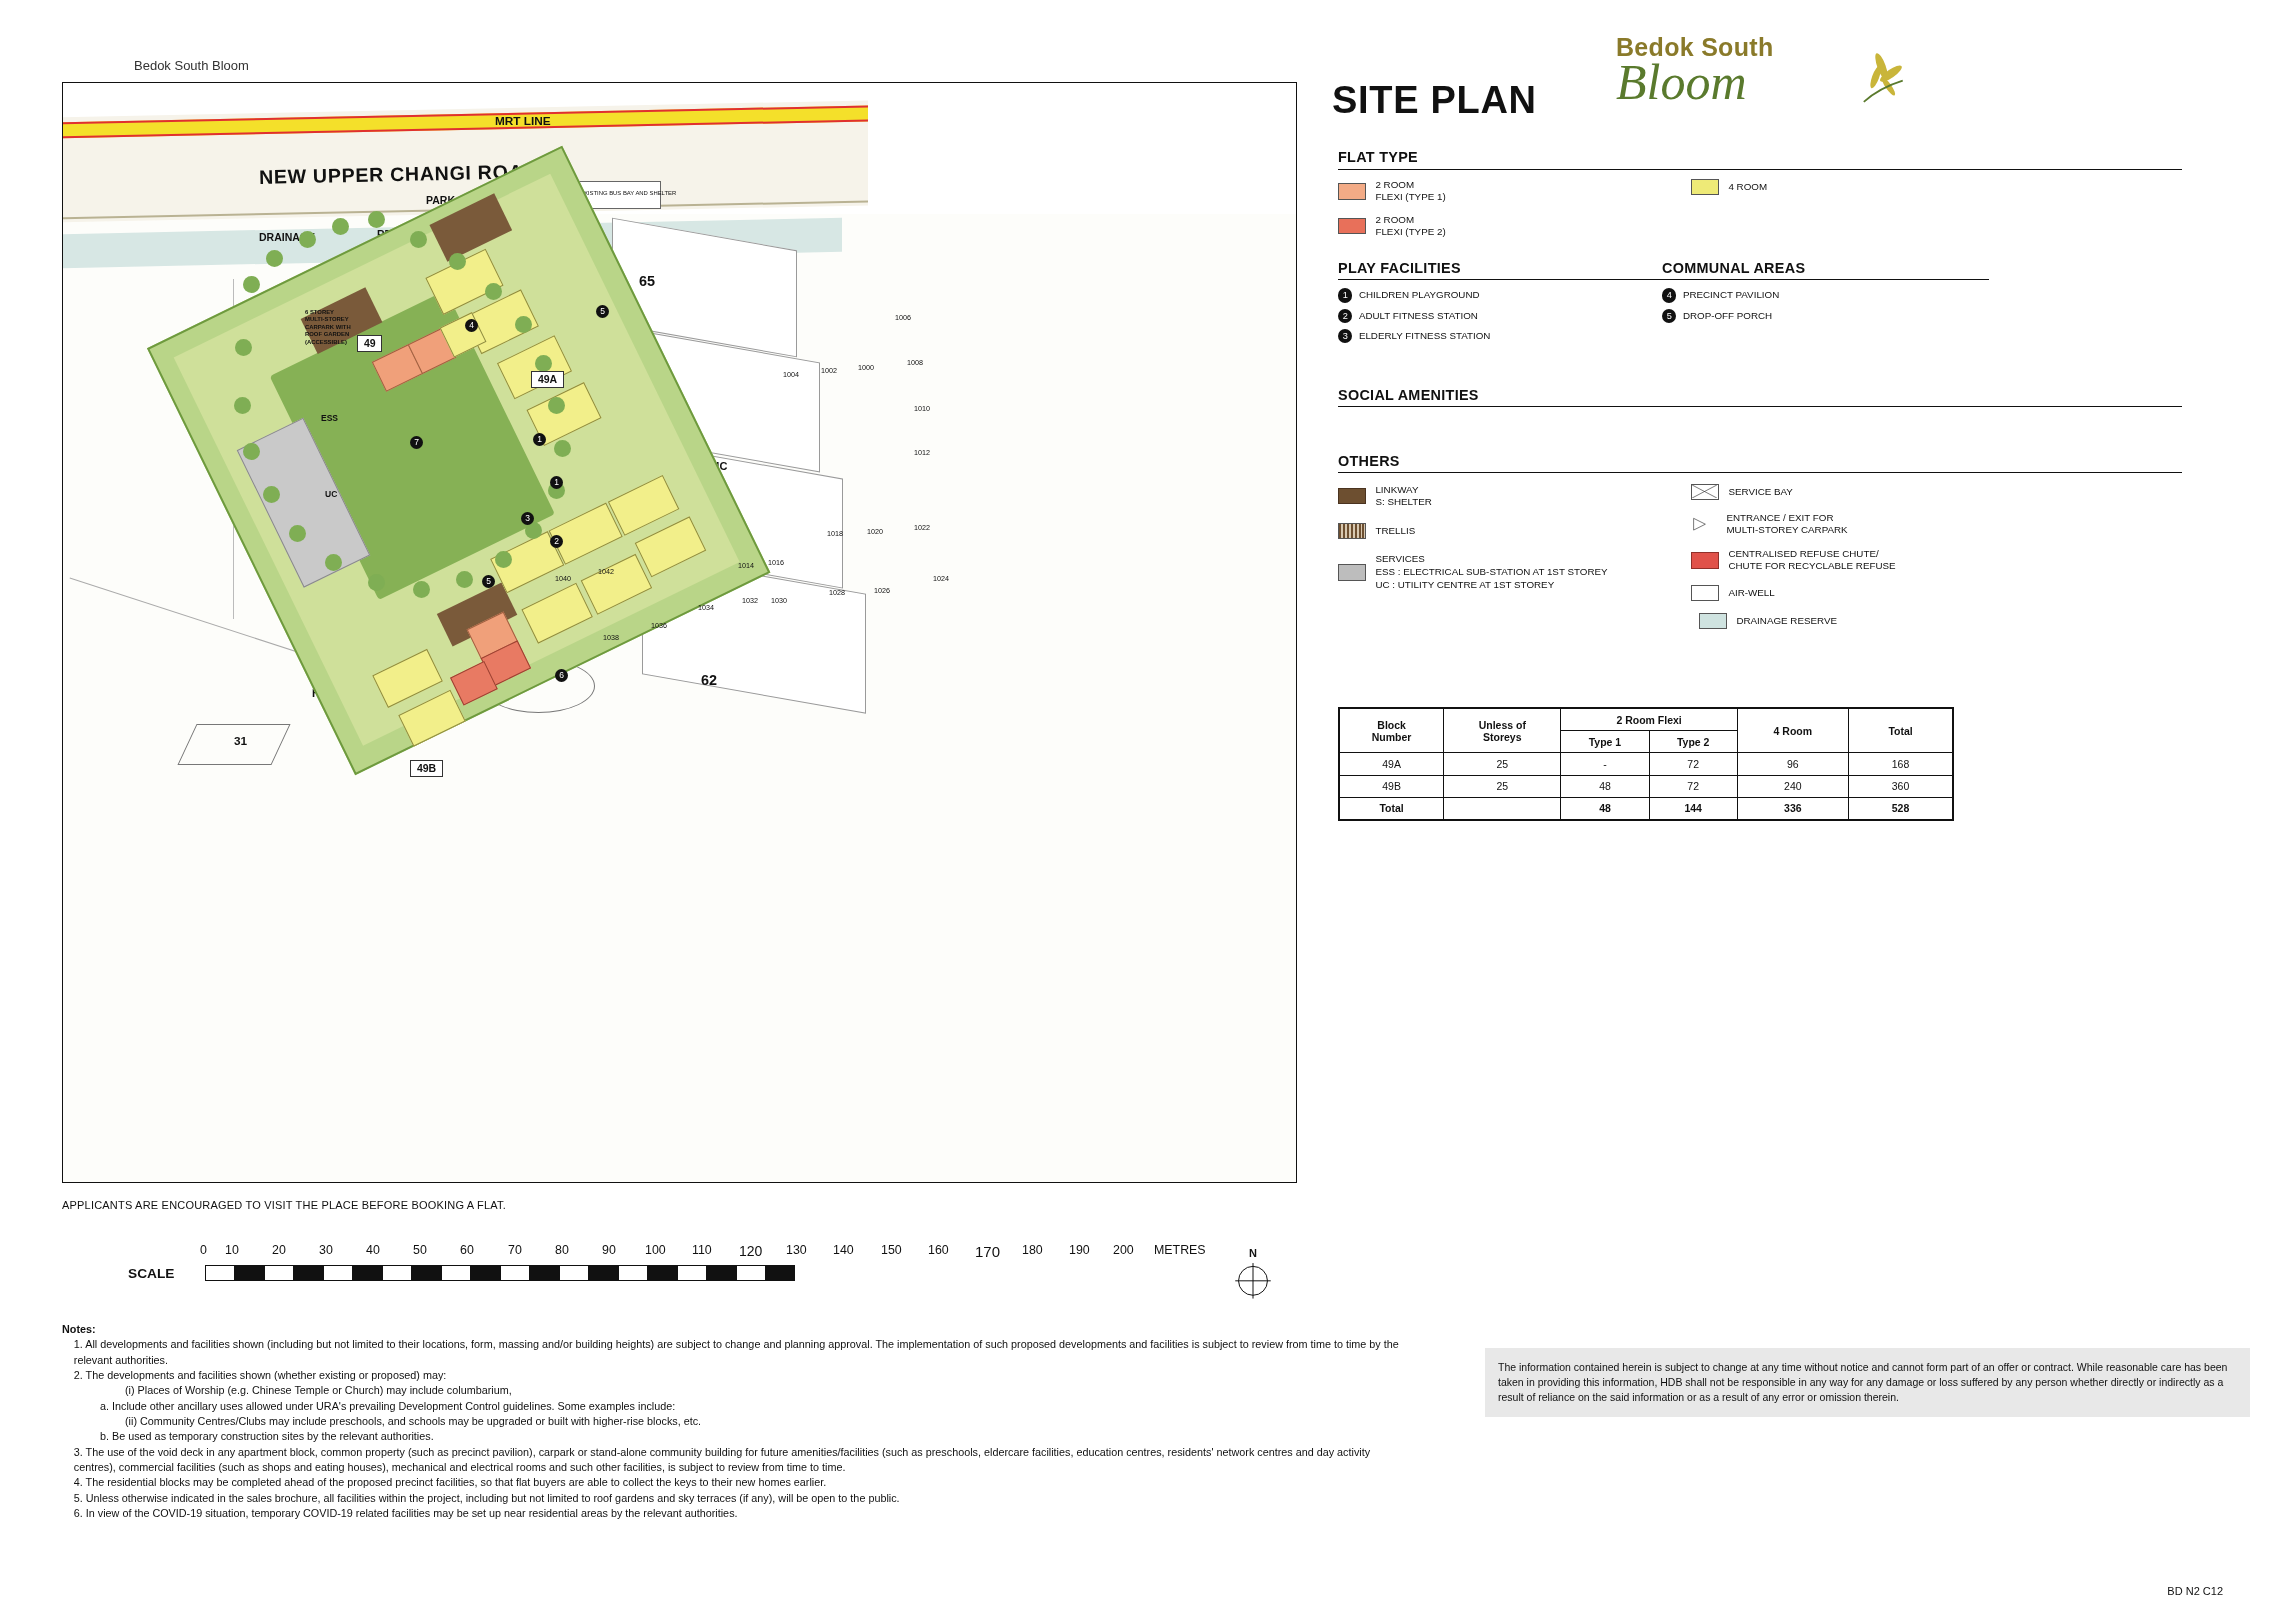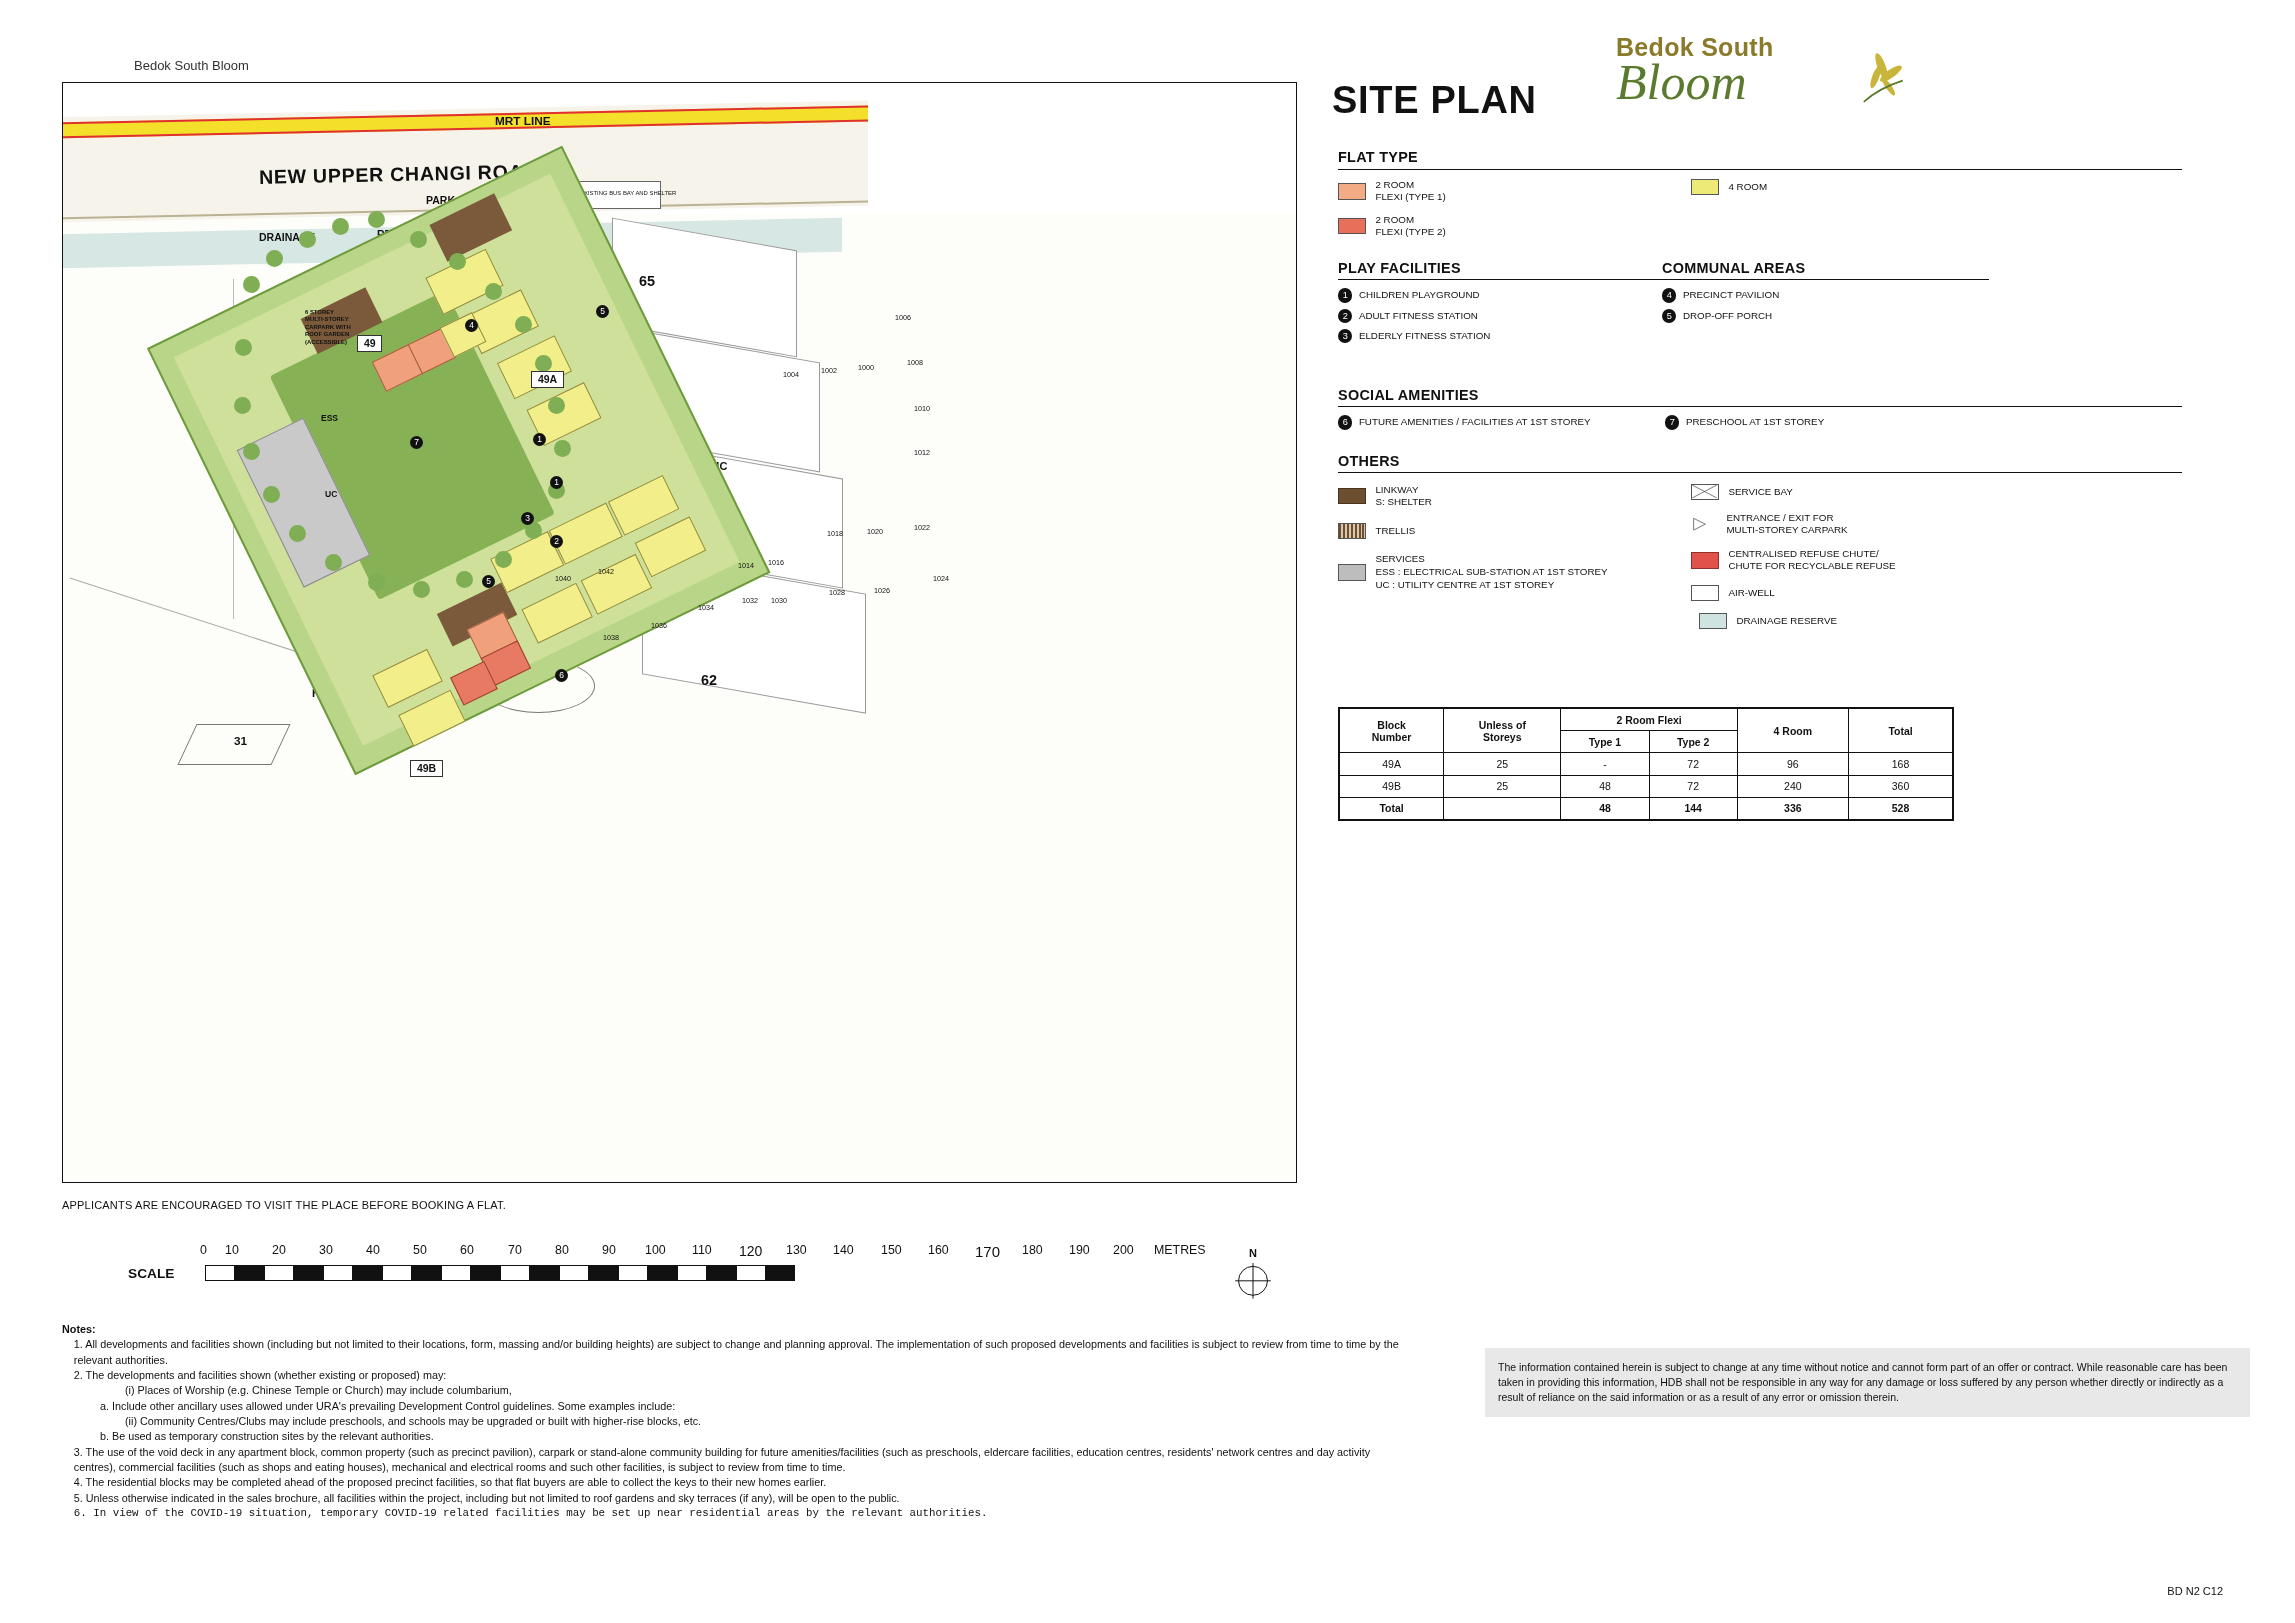--- a/index.html
+++ b/index.html
@@ -270,28 +270,20 @@
 <div class="abs" style="left:1662px;top:260px;width:327px;">
   <div class="legend-head legend-rule" style="padding-bottom:3.3px;">COMMUNAL AREAS</div>
   <div style="margin-top:7.9px;">
     <div class="legrow"><span class="numdot">4</span><span class="legtxt">PRECINCT PAVILION</span></div>
     <div class="legrow"><span class="numdot">5</span><span class="legtxt">DROP-OFF PORCH</span></div>
   </div>
 </div>
 
 <div class="abs" style="left:1338px;top:387px;width:844px;">
   <div class="legend-head legend-rule" style="padding-bottom:3.3px;">SOCIAL AMENITIES</div>
-  <div style="display:flex;margin-top:7.9px;">
-    <div style="width:327px;">
-      <div class="legrow"><span class="numdot">6</span><span class="legtxt">FUTURE AMENITIES / FACILITIES AT 1ST STOREY</span></div>
-    </div>
-    <div style="width:327px;">
-      <div class="legrow"><span class="numdot">7</span><span class="legtxt">PRESCHOOL AT 1ST STOREY</span></div>
-    </div>
-  </div>
 </div>
 
 <div class="abs" style="left:1338px;top:453px;width:844px;">
   <div class="legend-head legend-rule" style="padding-bottom:3.3px;">OTHERS</div>
   <div style="display:flex;margin-top:10.5px;">
     <div style="width:353px;">
       <div class="legrow">
         <span class="sw" style="background:#6d4f30;border-color:#4a3320;"></span>
         <span class="legtxt"><span>LINKWAY</span><br><span>S:  SHELTER</span></span>
       </div>
@@ -457,18 +449,18 @@
   <div style="font-weight:bold;">Notes:</div>
   <div style="margin-left:11.8px;">1.  All developments and facilities shown (including but not limited to their locations, form, massing and/or building heights) are subject to change and planning approval. The implementation of such proposed developments and facilities is subject to review from time to time by the relevant authorities.</div>
   <div style="margin-left:11.8px;">2.  The developments and facilities shown (whether existing or proposed) may:</div>
   <div style="margin-left:63px;">(i)   Places of Worship (e.g. Chinese Temple or Church) may include columbarium,</div>
   <div style="margin-left:38px;">a.  Include other ancillary uses allowed under URA's prevailing Development Control guidelines. Some examples include:</div>
   <div style="margin-left:63px;">(ii)  Community Centres/Clubs may include preschools, and schools may be upgraded or built with higher-rise blocks, etc.</div>
   <div style="margin-left:38px;">b.  Be used as temporary construction sites by the relevant authorities.</div>
   <div style="margin-left:11.8px;">3.  The use of the void deck in any apartment block, common property (such as precinct pavilion), carpark or stand-alone community building for future amenities/facilities (such as preschools, eldercare facilities, education centres, residents' network centres and day activity centres), commercial facilities (such as shops and eating houses), mechanical and electrical rooms and such other facilities, is subject to review from time to time.</div>
   <div style="margin-left:11.8px;">4.  The residential blocks may be completed ahead of the proposed precinct facilities, so that flat buyers are able to collect the keys to their new homes earlier.</div>
   <div style="margin-left:11.8px;">5.  Unless otherwise indicated in the sales brochure, all facilities within the project, including but not limited to roof gardens and sky terraces (if any), will be open to the public.</div>
-  <div style="margin-left:11.8px;font-family:Liberation Mono, monospace;">6.  In view of the COVID-19 situation, temporary COVID-19 related facilities may be set up near residential areas by the relevant authorities.</div>
+  <div style="margin-left:11.8px;">6.  In view of the COVID-19 situation, temporary COVID-19 related facilities may be set up near residential areas by the relevant authorities.</div>
 </div>
 
 <div class="abs" id="disclaimer">The information contained herein is subject to change at any time without notice and cannot form part of an offer or contract. While reasonable care has been taken in providing this information, HDB shall not be responsible in any way for any damage or loss suffered by any person whether directly or indirectly as a result of reliance on the said information or as a result of any error or omission therein.</div>
 <div class="abs" id="code">BD N2 C12</div>
 
 
 </body></html>

